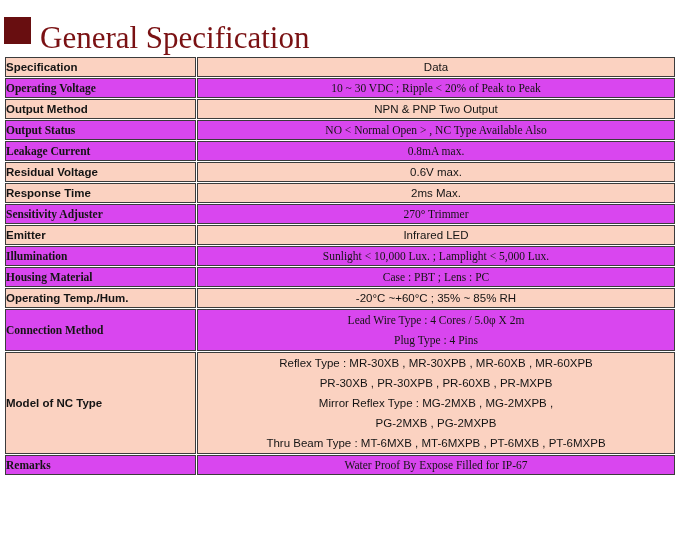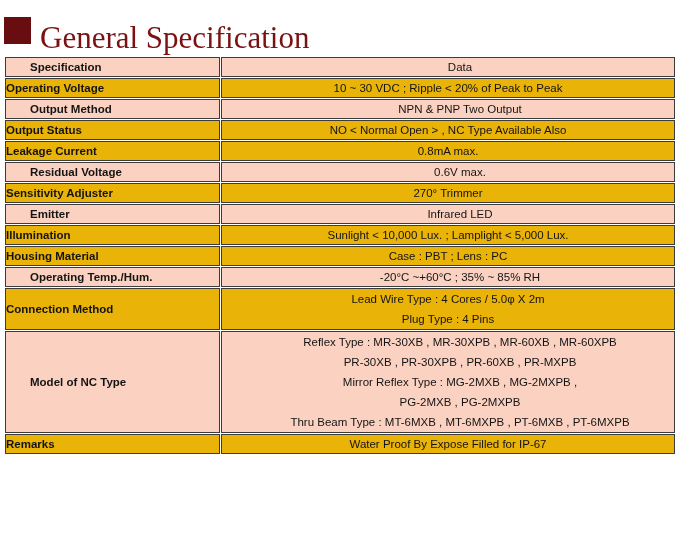--- a/index.html
+++ b/index.html
@@ -58,22 +58,22 @@
   td.value {
     text-align: center;
   }
   td.value .vline {
     line-height: 20px;
   }
   tr.single td.value .vline {
     line-height: 18px;
     height: 18px;
   }
-  tr.pink td { background: #fbd2c1; padding-left: 24px; }
-  tr.gray td { background: #eab308; }
+  tr.pink td { background: #fbd2c1; }
+  tr.gray td { background: #d946ef; font-family: Liberation Serif, serif; }
 </style>
 </head>
 <body>
 
 <div class="header">
   <div class="bullet"></div>
   <h1 class="page-title">General Specification</h1>
 </div>
 
 <table class="spec">
@@ -105,20 +105,26 @@
       <tr class="gray single">
         <td class="label">Leakage Current</td>
         <td class="value">
           <div class="vline">0.8mA max.</div>
         </td>
       </tr>
       <tr class="pink single">
         <td class="label">Residual Voltage</td>
         <td class="value">
           <div class="vline">0.6V max.</div>
+        </td>
+      </tr>
+      <tr class="pink single">
+        <td class="label">Response Time</td>
+        <td class="value">
+          <div class="vline">2ms Max.</div>
         </td>
       </tr>
       <tr class="gray single">
         <td class="label">Sensitivity Adjuster</td>
         <td class="value">
           <div class="vline">270° Trimmer</div>
         </td>
       </tr>
       <tr class="pink single">
         <td class="label">Emitter</td>

